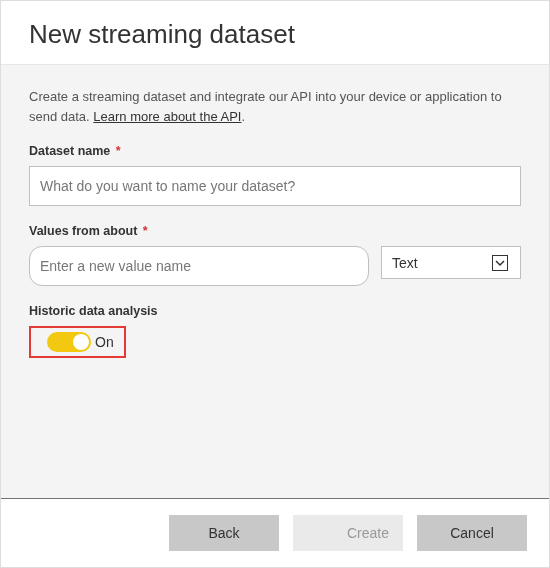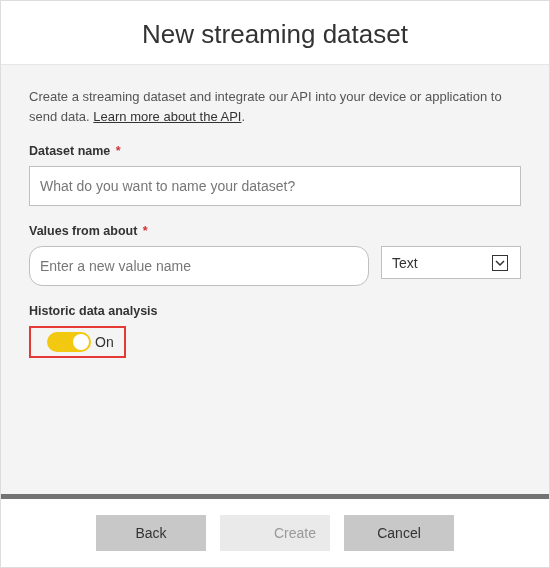--- a/index.html
+++ b/index.html
@@ -9,37 +9,36 @@
       width: 550px;
       height: 568px;
       color: #333;
     }
     .container {
       width: 550px;
       height: 568px;
       border: 1px solid #ddd;
       display: flex;
       flex-direction: column;
-      align-items: center;
     }
     .header {
       padding: 18px 28px 14px 28px;
       background: #fff;
     }
     .header h1 {
       font-weight: 300;
       font-size: 26px;
       color: #333;
     }
     .body {
       flex: 1;
       background: #f4f4f4;
       padding: 22px 28px 10px 28px;
       border-top: 1px solid #e6e6e6;
-      border-bottom: 5px solid #737373;
+      border-bottom: 1px solid #737373;
     }
     .desc {
       font-size: 13px;
       color: #555;
       line-height: 1.5;
       margin-bottom: 18px;
     }
     .desc a {
       color: #333;
       text-decoration: underline;

